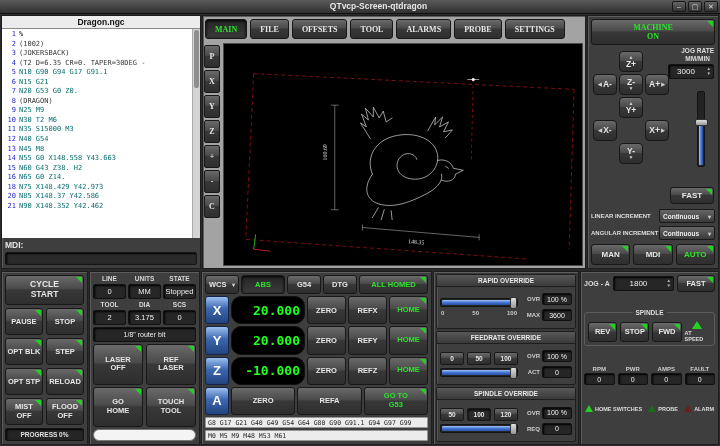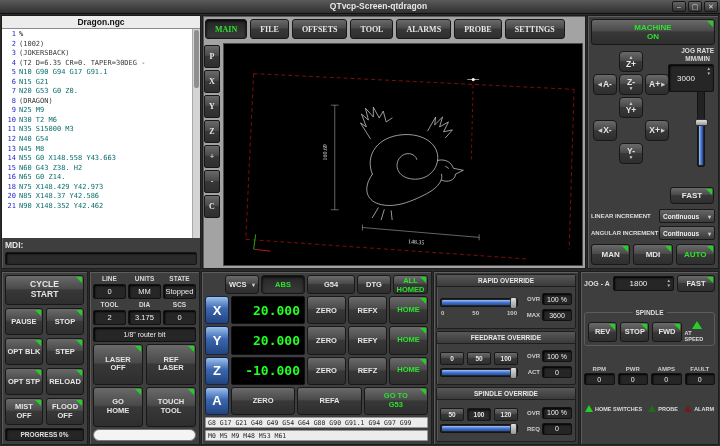--- a/index.html
+++ b/index.html
@@ -49,25 +49,25 @@
   .tab-bar { display:flex; gap:3px; padding:3px 2px; }
   .tab { height:20px; padding:0 9px; font-size:8px; }
   .tab.active { color:#2de22d; }
   .view-strip { position:absolute; left:1px; top:29px; display:flex; flex-direction:column; gap:2px; }
   .viewbtn { width:16px; height:23px; font-size:8px; border-radius:2px; }
   .preview { position:absolute; left:20px; top:27px; right:2px; bottom:2px; background:#000; border:1px solid #4a4a4a; }
   .preview svg { width:100%; height:100%; display:block; }
 
   
   .right-panel { left:587px; top:15px; width:132px; height:254px; padding:3px; display:flex; flex-direction:column; }
-  .power-row { display:flex; gap:1px; flex:none; }
+  .power-row { display:flex; gap:1px; flex:none;font-family:Liberation Serif, serif; }
   .power-row .btn { flex:1; height:26px; font-size:8px; }
   .jog-area { position:relative; flex:1; margin-top:2px; }
   .jograte-label { position:absolute; right:1px; top:0; font-size:6.5px; font-weight:bold; color:#ddd; text-align:center; white-space:pre-line; line-height:1.2; }
-  .jograte-spin { position:absolute; right:1px; top:17px; width:46px; height:28px; font-size:8px; padding-right:10px; }
+  .jograte-spin { position:absolute; right:1px; top:17px; width:46px; height:15px; font-size:8px; padding-right:10px; }
   .spin-arrows { position:absolute; right:2px; top:1px; display:flex; flex-direction:column; font-size:4.5px; color:#bbb; line-height:1.2; }
   .jogpad { position:absolute; left:2px; top:4px; display:flex; flex-direction:column; gap:2px; }
   .jrow { display:flex; gap:2px; }
   .jspacer { width:24px; height:21px; }
   .jog { width:24px; height:21px; border-radius:4px; font-size:8.5px; flex-direction:column; line-height:1; gap:0; }
   .jog.horiz { flex-direction:row; gap:1px; }
   .jog-arrow { font-size:5px; color:#cfcfcf; }
   .vslider { position:absolute; right:10px; top:44px; width:8px; height:76px; background:#232323; border:1px solid #141414; border-radius:2px; }
   .vslider-fill { position:absolute; left:1px; right:1px; bottom:1px; height:55%; background:linear-gradient(90deg,#9fc2f5,#3e6fd1 60%,#2a4f9e); border-radius:1px; }
   .vslider-handle { position:absolute; left:-3px; top:36%; width:13px; height:7px; background:linear-gradient(#e0e0e0,#9a9a9a); border:1px solid #333; border-radius:2px; }
@@ -94,27 +94,27 @@
   .trio > * { flex:1; }
   .vbox { height:15px; font-size:7.5px; }
   .tool-desc { height:15px; font-size:7px; flex:none; }
   .panel-status .btn-row { flex:1; }
   .entry { flex:none; height:12px; background:#f4f4f4; border:1px solid #777; border-radius:6px; }
 
   
   .panel-dro { left:201px; top:271px; width:231px; height:174px; padding:3px; display:flex; flex-direction:column; gap:2px; }
   .dro-header { display:flex; gap:2px; height:19px; flex:none; }
   .dro-header .btn { font-size:7.5px; }
-  .wcs-btn { width:34px; justify-content:space-between; padding:0 3px;margin-left:20px; }
-  .abs-btn { width:44px; } .g54-btn { width:48px; } .dtg-btn { width:34px; } .allhomed-btn { flex:1; }
+  .wcs-btn { width:34px; justify-content:space-between; padding:0 3px; }
+  .abs-btn { width:44px; } .g54-btn { width:34px; } .dtg-btn { width:34px; } .allhomed-btn { flex:1; }
   .dro-row { display:flex; gap:2px; flex:1; }
   .axis-btn { width:24px; background:linear-gradient(180deg,#9cc0ee,#3b67b0 45%,#23447e); border:1px solid #142а4a;
     border:1px solid #14244a; border-radius:3px; color:#fff; font-weight:bold; font-size:13px; display:flex; align-items:center; justify-content:center; }
   .dro-value { width:74px; background:#000; border:1px solid #101010; color:#22ff22; font-family:"DejaVu Sans Mono", monospace;
-    font-weight:bold; font-size:13px; display:flex; align-items:center; justify-content:flex-end; padding-right:4px; border-radius:2px; }
+    font-weight:bold; font-size:13px; display:flex; align-items:center; justify-content:flex-end; padding-right:4px; border-radius:10px; }
   .dro-row .btn { flex:1; font-size:7.5px; }
   .status-line { flex:none; height:11px; background:#ececec; border:1px solid #979797; color:#222;
     font-family:"DejaVu Sans Mono", monospace; font-size:6.5px; display:flex; align-items:center; padding:0 2px; border-radius:1px; }
 
   
   .panel-ovr { left:433px; top:271px; width:146px; height:174px; padding:2px; display:flex; flex-direction:column; gap:2px; background:#383838; }
   .ov-panel { flex:1; background:#3e3e3e; border:1px solid #1e1e1e; box-shadow:inset 1px 1px 0 #585858; border-radius:2px; display:flex; flex-direction:column; }
   .ov-title { flex:none; height:12px; font-size:6.5px; font-weight:bold; color:#e8e8e8; display:flex; align-items:center; justify-content:center;
     background:linear-gradient(#585858,#3a3a3a); border-bottom:1px solid #1e1e1e; }
   .ov-body { flex:1; display:flex; padding:2px 3px; gap:4px; }

